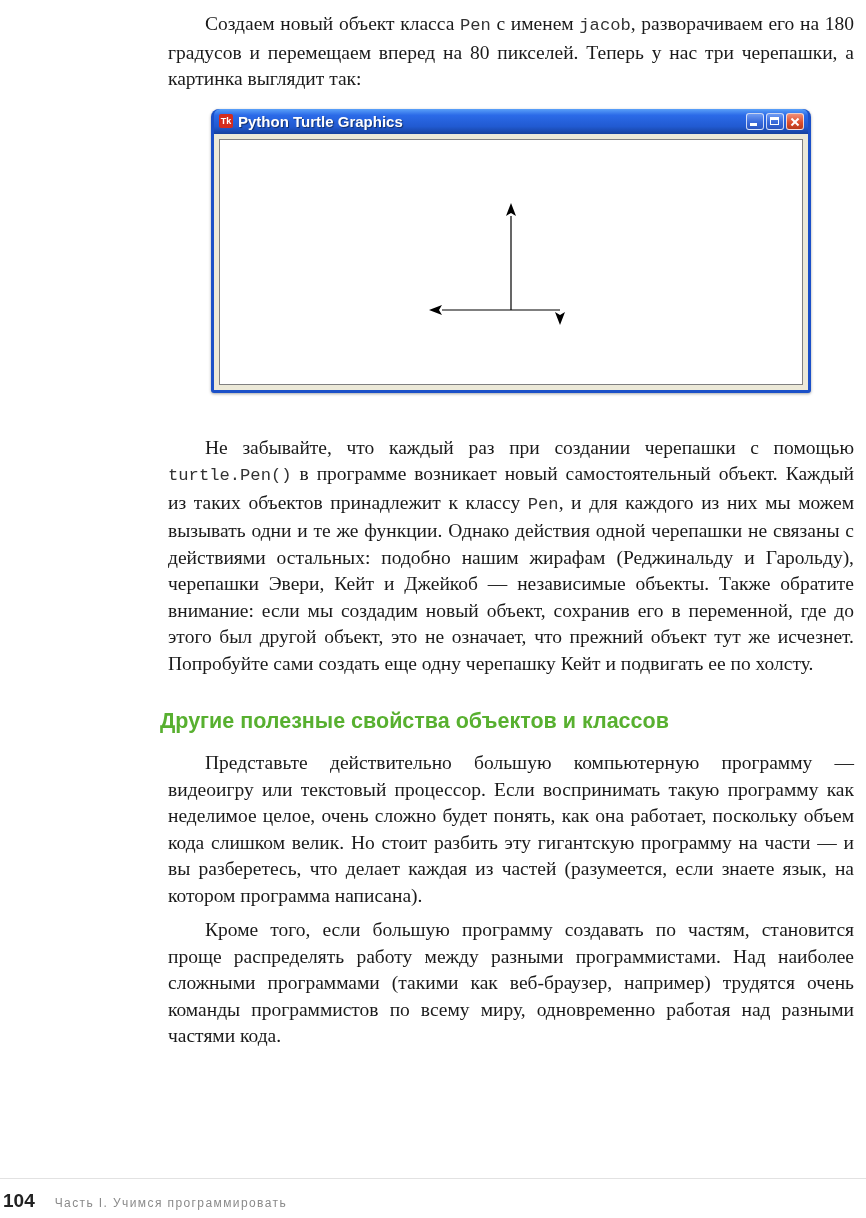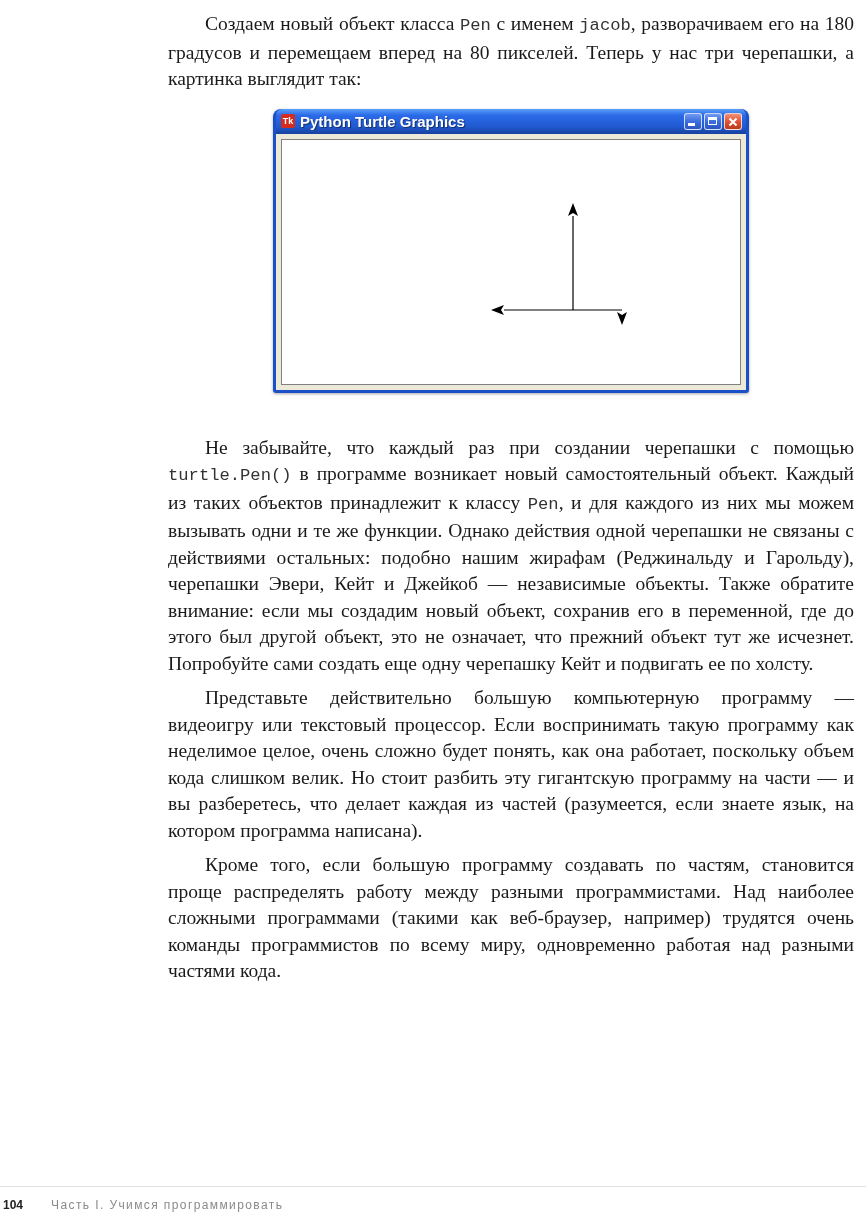--- a/index.html
+++ b/index.html
@@ -31,21 +31,21 @@
   h2.section {
     font-family: "Liberation Sans", sans-serif;
     font-weight: bold;
     font-size: 21.5px;
     line-height: 28px;
     color: #58b030;
     margin: 30px 0 15px 0;
   }
 
   
-  .figure-wrap { margin: 16px auto 42px; width: 476px; }
+  .figure-wrap { margin: 16px auto 42px; width: 600px; }
   .xp-window {
     background: #1b50c8;
     border-radius: 8px 8px 3px 3px;
     padding: 0 3px 3px 3px;
     box-shadow: 0 1px 3px rgba(0,0,0,.35);
   }
   .titlebar {
     height: 25px;
     border-radius: 6px 6px 0 0;
     background: linear-gradient(180deg, #5aa0f8 0%, #2b6ae8 25%, #215ad1 70%, #16419e 100%);
@@ -111,22 +111,22 @@
   .footer {
     position: absolute;
     left: 0; right: 0; bottom: 6px;
     border-top: 1px solid #e2e2e2;
     padding: 11px 0 0 3px;
     display: flex;
     align-items: baseline;
     font-family: "Liberation Sans", sans-serif;
   }
   .page-num {
-    font-size: 12px; font-weight: bold; color: #222;
-    margin-right: 28px;
+    font-size: 19px; font-weight: bold; color: #222;
+    margin-right: 20px;
   }
   .part-label {
     font-size: 12px; color: #8a8a8a;
     letter-spacing: 1.4px;
   }
 </style>
 </head>
 <body>
 
 <div class="content">
@@ -158,20 +158,21 @@
 
             <polygon points="340,185 335,172 340,175 345,172" fill="#000"></polygon>
           </svg>
         </div>
       </div>
     </div>
   </div>
 
   <p class="body indent"><span>Не забывайте, что каждый раз при создании черепашки с помощью </span><span class="mono">turtle.Pen()</span><span> в программе возникает новый самостоятельный объект. Каждый из таких объектов принадлежит к классу </span><span class="mono">Pen</span><span>, и для каждого из них мы можем вызывать одни и те же функции. Однако действия одной черепашки не связаны с действиями остальных: подобно нашим жирафам (Реджинальду и Гарольду), черепашки Эвери, Кейт и Джейкоб — независимые объекты. Также обратите внимание: если мы создадим новый объект, сохранив его в переменной, где до этого был другой объект, это не означает, что прежний объект тут же исчезнет. Попробуйте сами создать еще одну черепашку Кейт и подвигать ее по холсту.</span></p>
 
+  <h2 class="section">Другие полезные свойства объектов и классов</h2>
 
 
   <p class="body indent">Представьте действительно большую компьютерную программу — видеоигру или текстовый процессор. Если воспринимать такую программу как неделимое целое, очень сложно будет понять, как она работает, поскольку объем кода слишком велик. Но стоит разбить эту гигантскую программу на части — и вы разберетесь, что делает каждая из частей (разумеется, если знаете язык, на котором программа написана).</p>
 
   <p class="body indent">Кроме того, если большую программу создавать по частям, становится проще распределять работу между разными программистами. Над наиболее сложными программами (такими как веб-браузер, например) трудятся очень команды программистов по всему миру, одновременно работая над разными частями кода.</p>
 
 </div>
 
 <div class="footer">
   <span class="page-num">104</span>

